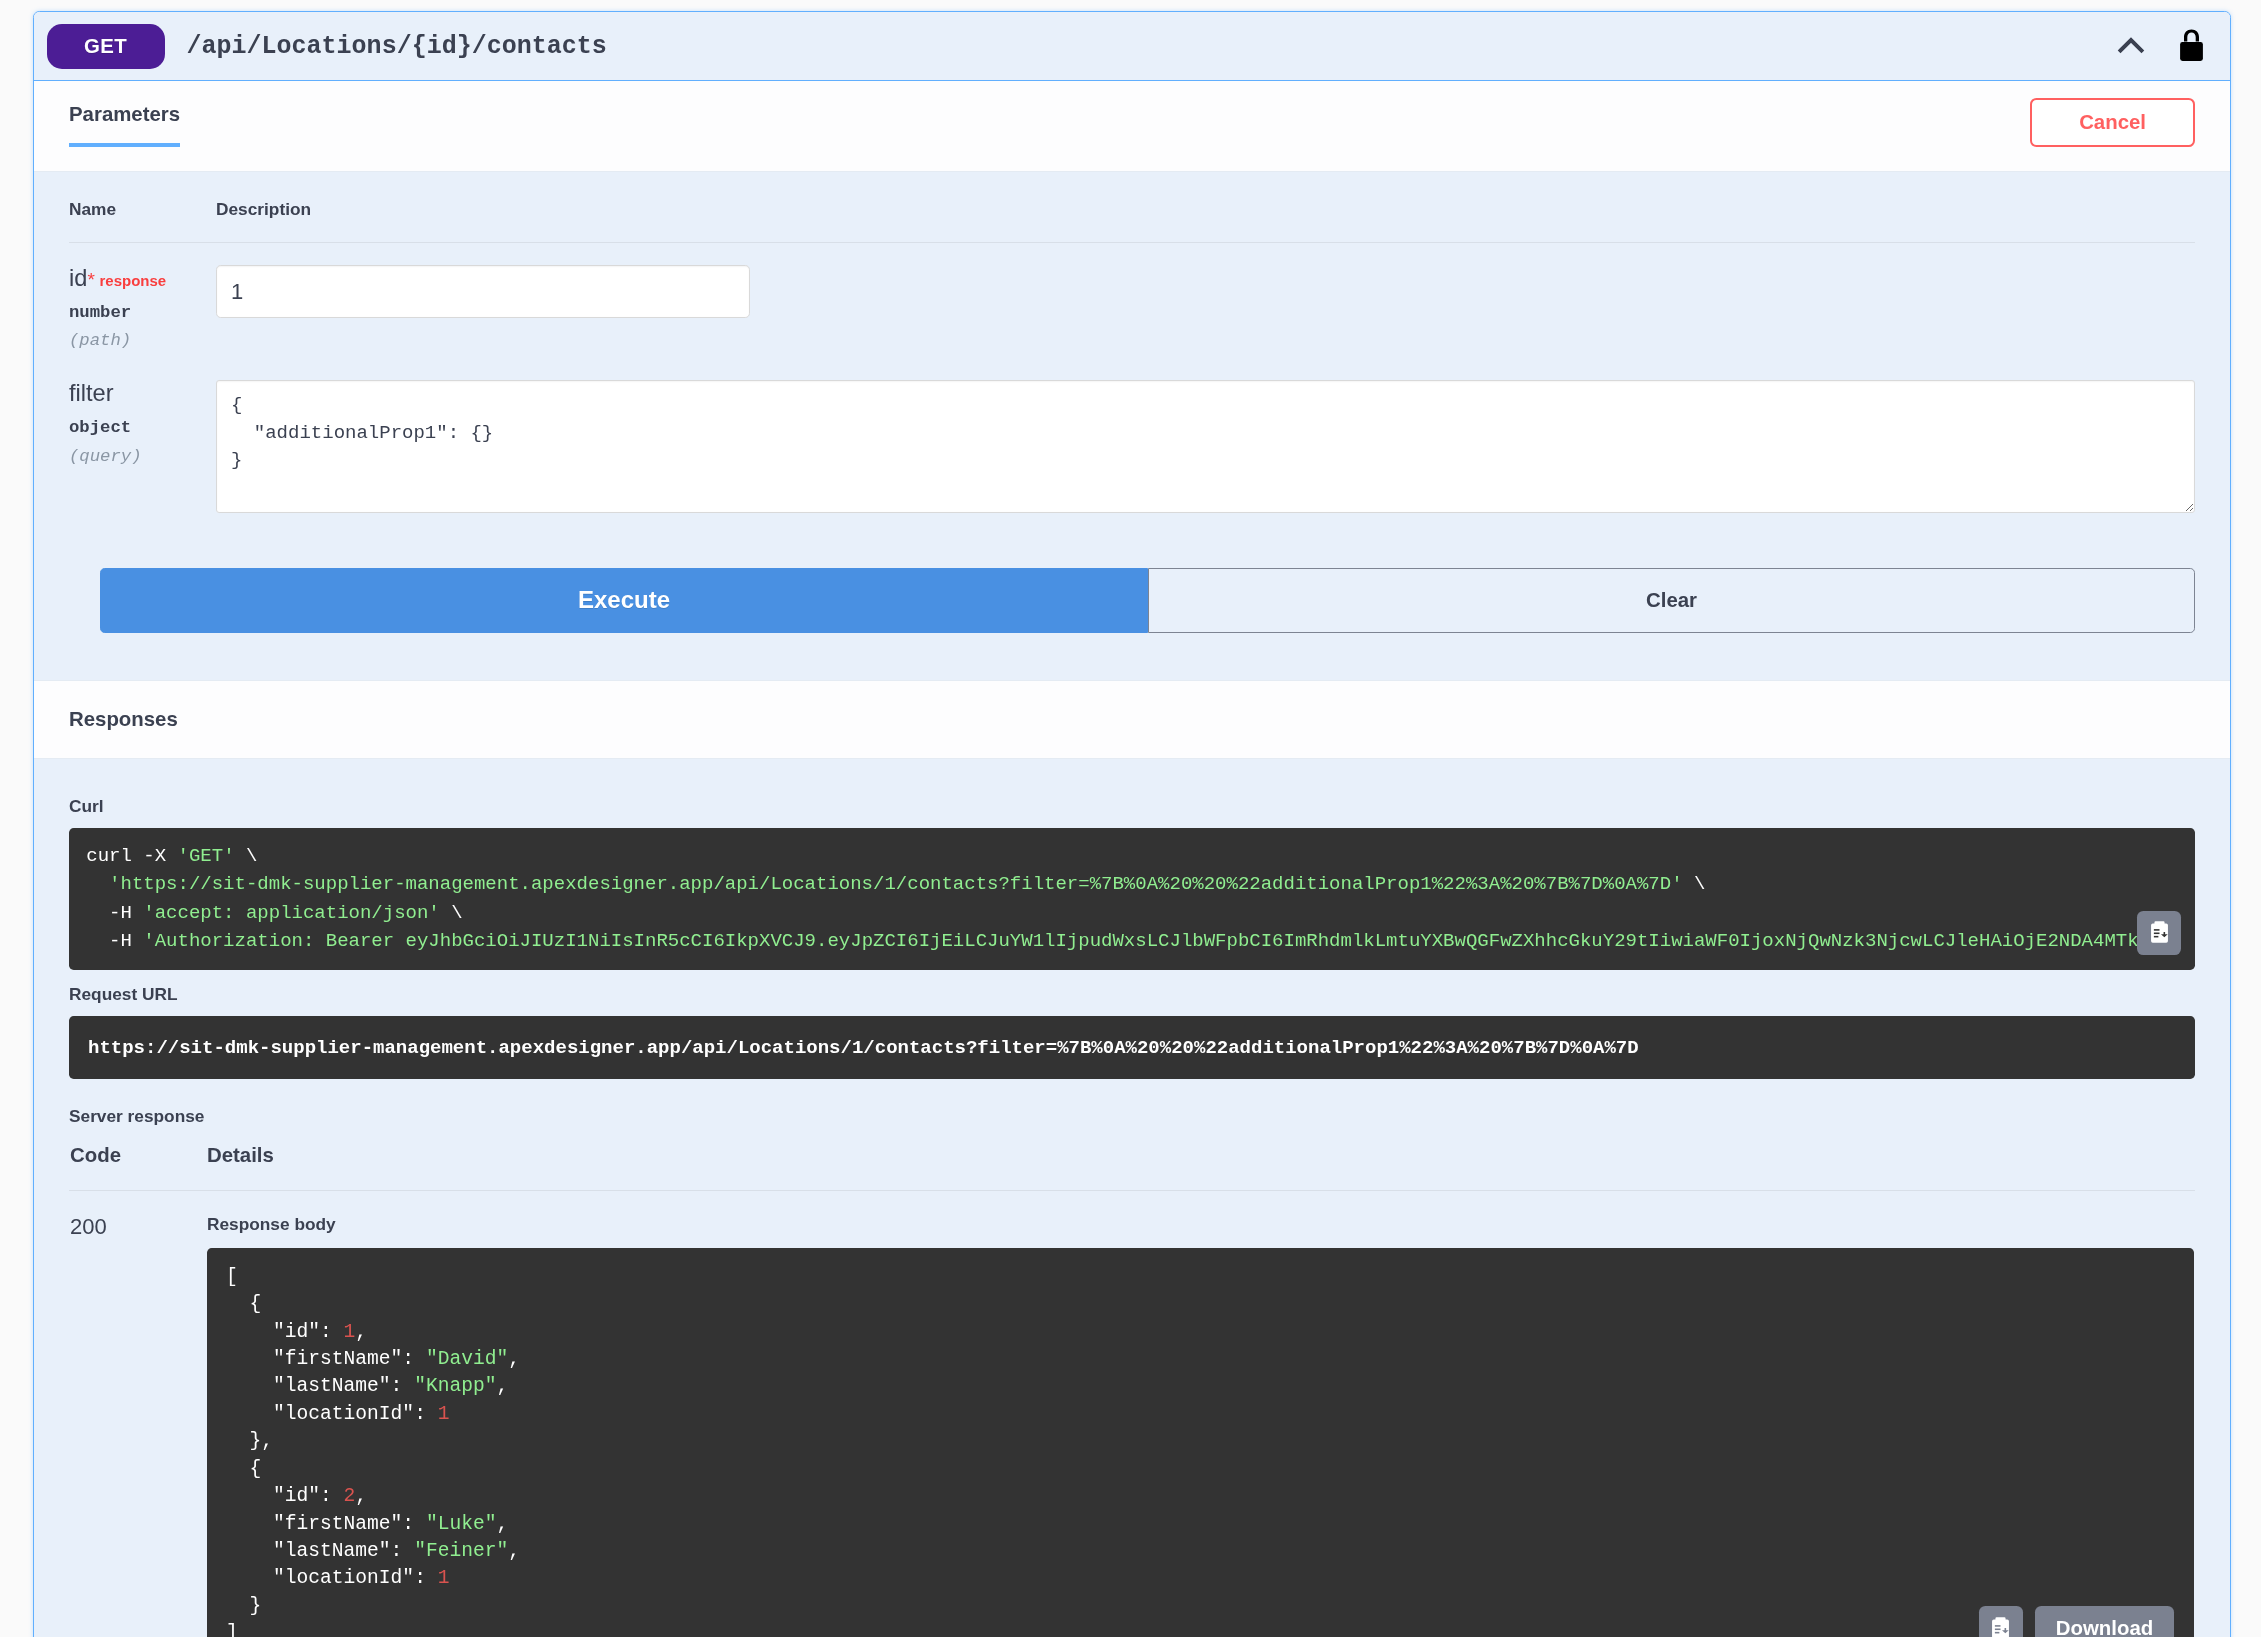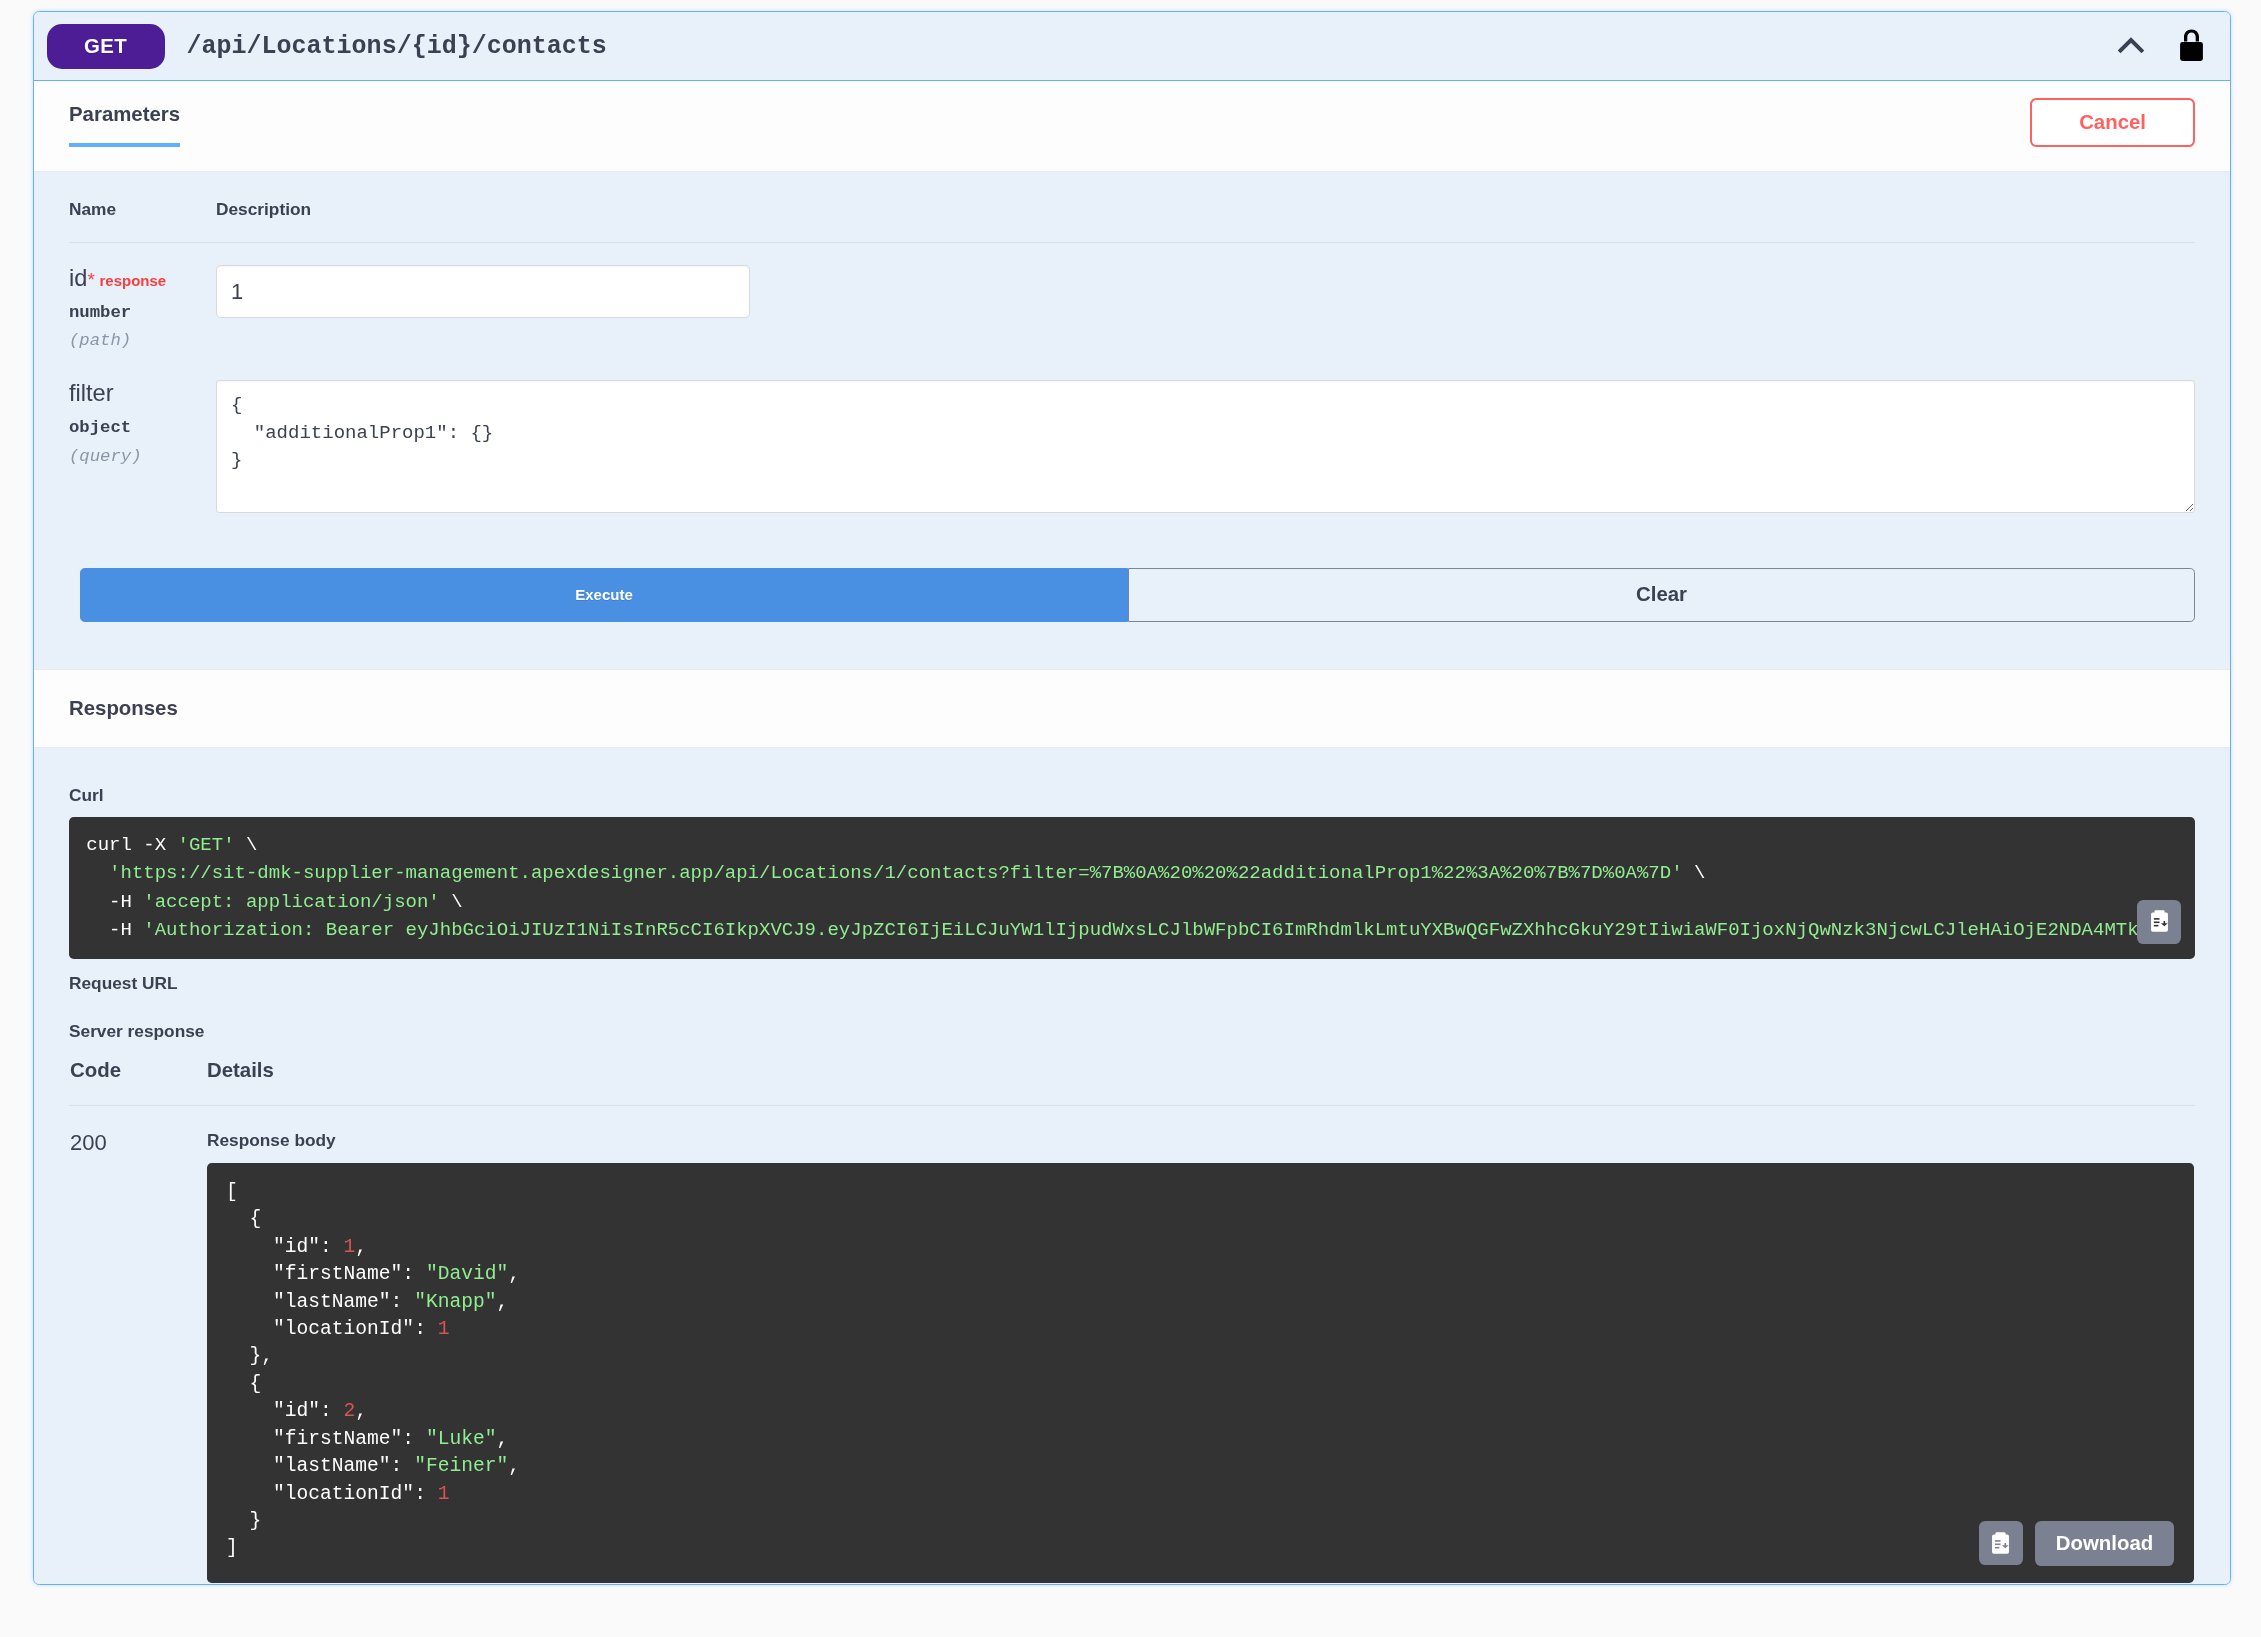--- a/index.html
+++ b/index.html
@@ -143,28 +143,29 @@
   .exec-row {
     background: #e8f0fa;
     padding: 44px 35px 47px 46px;
     display: flex;
   }
   .btn-execute {
     flex: 0 0 1048px;
     background: #4990e2;
     color: #fff;
     border: 1.6px solid #4990e2;
-    font-size: 15px;
+    font-size: 24px;
     font-weight: bold;
     padding: 17.3px 0;
     border-radius: 4.7px 0 0 4.7px;
     cursor: pointer;
     text-align: center;
     font-family: "Liberation Sans", sans-serif;
     text-shadow: 0 0.8px 0 rgba(0,0,0,.12);
+    margin-left: 20px;
   }
   .btn-clear {
     flex: 1;
     background: #e8f0fa;
     color: #3b4151;
     border: 1.6px solid #7d8492;
     font-size: 20.4px;
     font-weight: bold;
     padding: 12px 0;
     border-radius: 0 4.7px 4.7px 0;
@@ -366,20 +367,21 @@
             <path d="M8.5 2h7a1 1 0 0 1 1 1v1h1.5A1.5 1.5 0 0 1 19.5 5.5v14A1.5 1.5 0 0 1 18 21H6a1.5 1.5 0 0 1-1.5-1.5v-14A1.5 1.5 0 0 1 6 4h1.5V3a1 1 0 0 1 1-1zm.5 2.8V3.8h6v1h-6z"></path>
             <rect x="7" y="9" width="5" height="1.4" fill="#333"></rect>
             <rect x="7" y="12" width="5" height="1.4" fill="#333"></rect>
             <rect x="7" y="15" width="4" height="1.4" fill="#333"></rect>
             <path d="M15.6 11.5v2h-2.3l3 2.7 3-2.7h-2.3v-2z" fill="#333"></path>
           </svg>
         </button>
       </div>
 
       <div class="sub-label">Request URL</div>
+      <div class="url-block">https://sit-dmk-supplier-management.apexdesigner.app/api/Locations/1/contacts?filter=%7B%0A%20%20%22additionalProp1%22%3A%20%7B%7D%0A%7D</div>
 
       <div class="server-resp-title">Server response</div>
 
       <table class="resp-table">
         <thead>
           <tr>
             <th class="col-code">Code</th>
             <th>Details</th>
           </tr>
         </thead>

